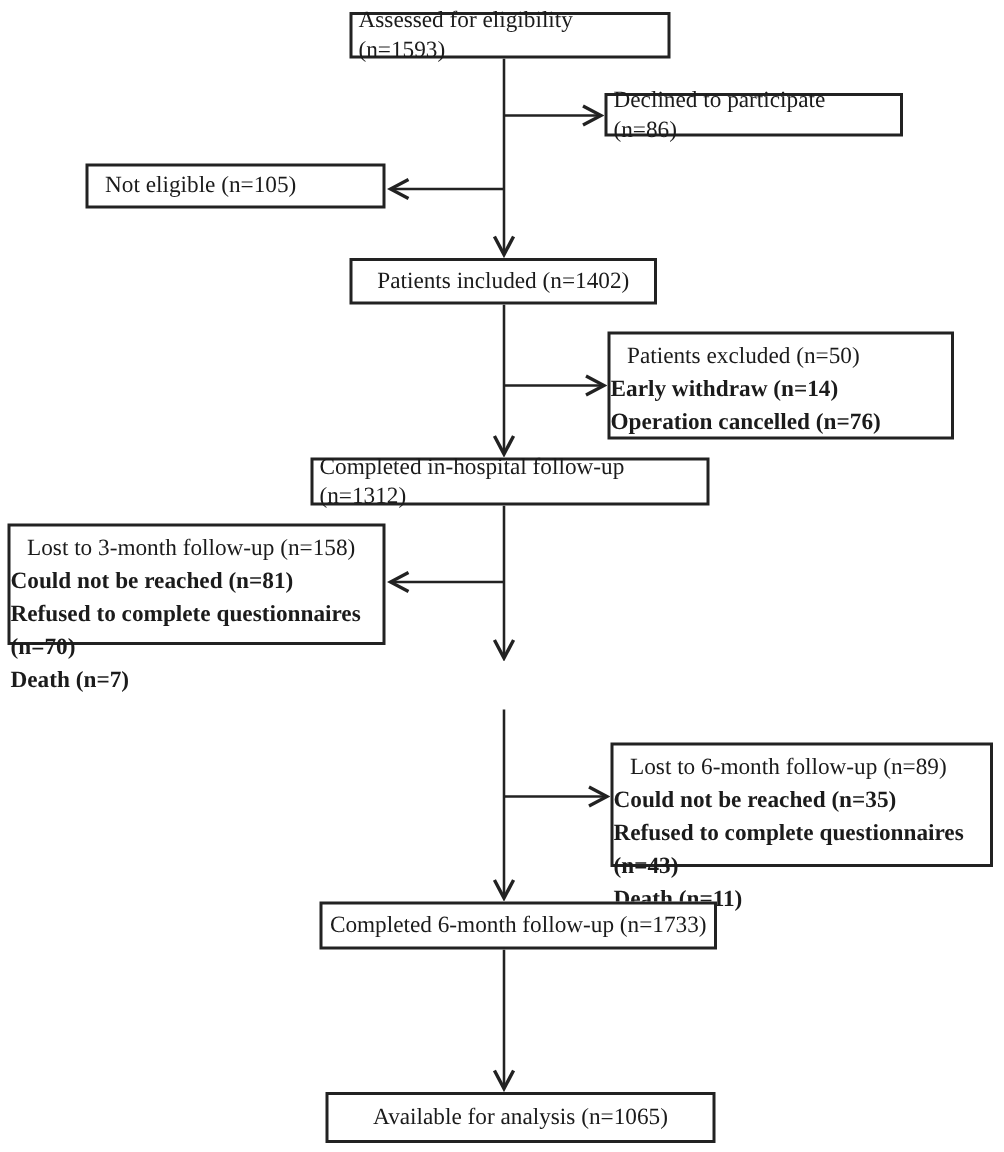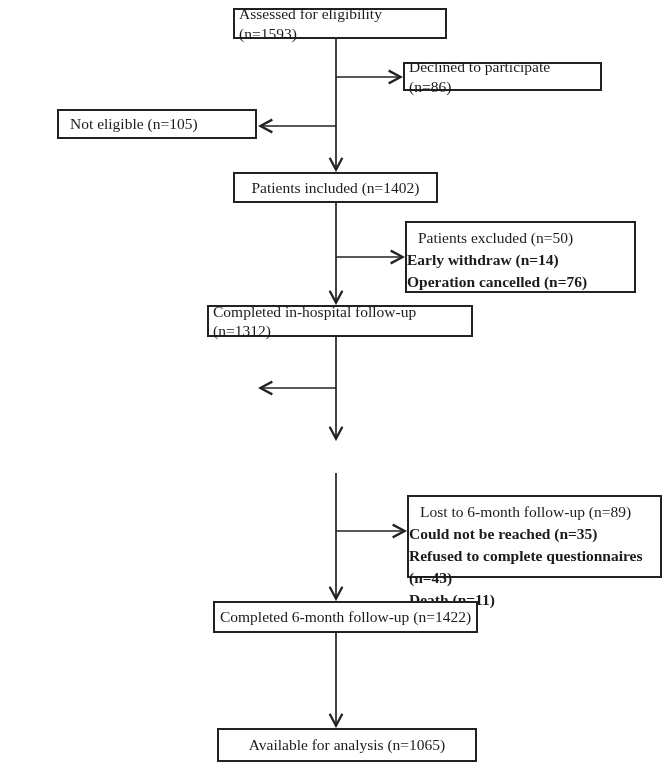--- a/index.html
+++ b/index.html
@@ -99,30 +99,36 @@
   <div class="box multi" style="left:405px; top:221px; width:231px; height:72px;">
     <div class="box-title">Patients excluded (n=50)</div>
     <div class="box-item">Early withdraw (n=14)</div>
     <div class="box-item">Operation cancelled (n=76)</div>
   </div>
 
   <div class="box center" style="left:207px; top:305px; width:266px; height:32px;">
     <span>Completed in-hospital follow-up (n=1312)</span>
   </div>
 
+  <div class="box multi" style="left:5px; top:349px; width:252px; height:81px;">
+    <div class="box-title">Lost to 3-month follow-up (n=158)</div>
+    <div class="box-item">Could not be reached (n=81)</div>
+    <div class="box-item">Refused to complete questionnaires (n=70)</div>
+    <div class="box-item">Death (n=7)</div>
+  </div>
 
 
   <div class="box multi" style="left:407px; top:495px; width:255px; height:83px;">
     <div class="box-title">Lost to 6-month follow-up (n=89)</div>
     <div class="box-item">Could not be reached (n=35)</div>
     <div class="box-item">Refused to complete questionnaires (n=43)</div>
     <div class="box-item">Death (n=11)</div>
   </div>
 
   <div class="box center" style="left:213px; top:601px; width:265px; height:32px;">
-    <span>Completed 6-month follow-up (n=1422)</span>
+    <span>Completed 6-month follow-up (n=1733)</span>
   </div>
 
   <div class="box center" style="left:217px; top:728px; width:260px; height:34px;">
     <span>Available for analysis (n=1065)</span>
   </div>
 
 </div>
 
 </body></html>

